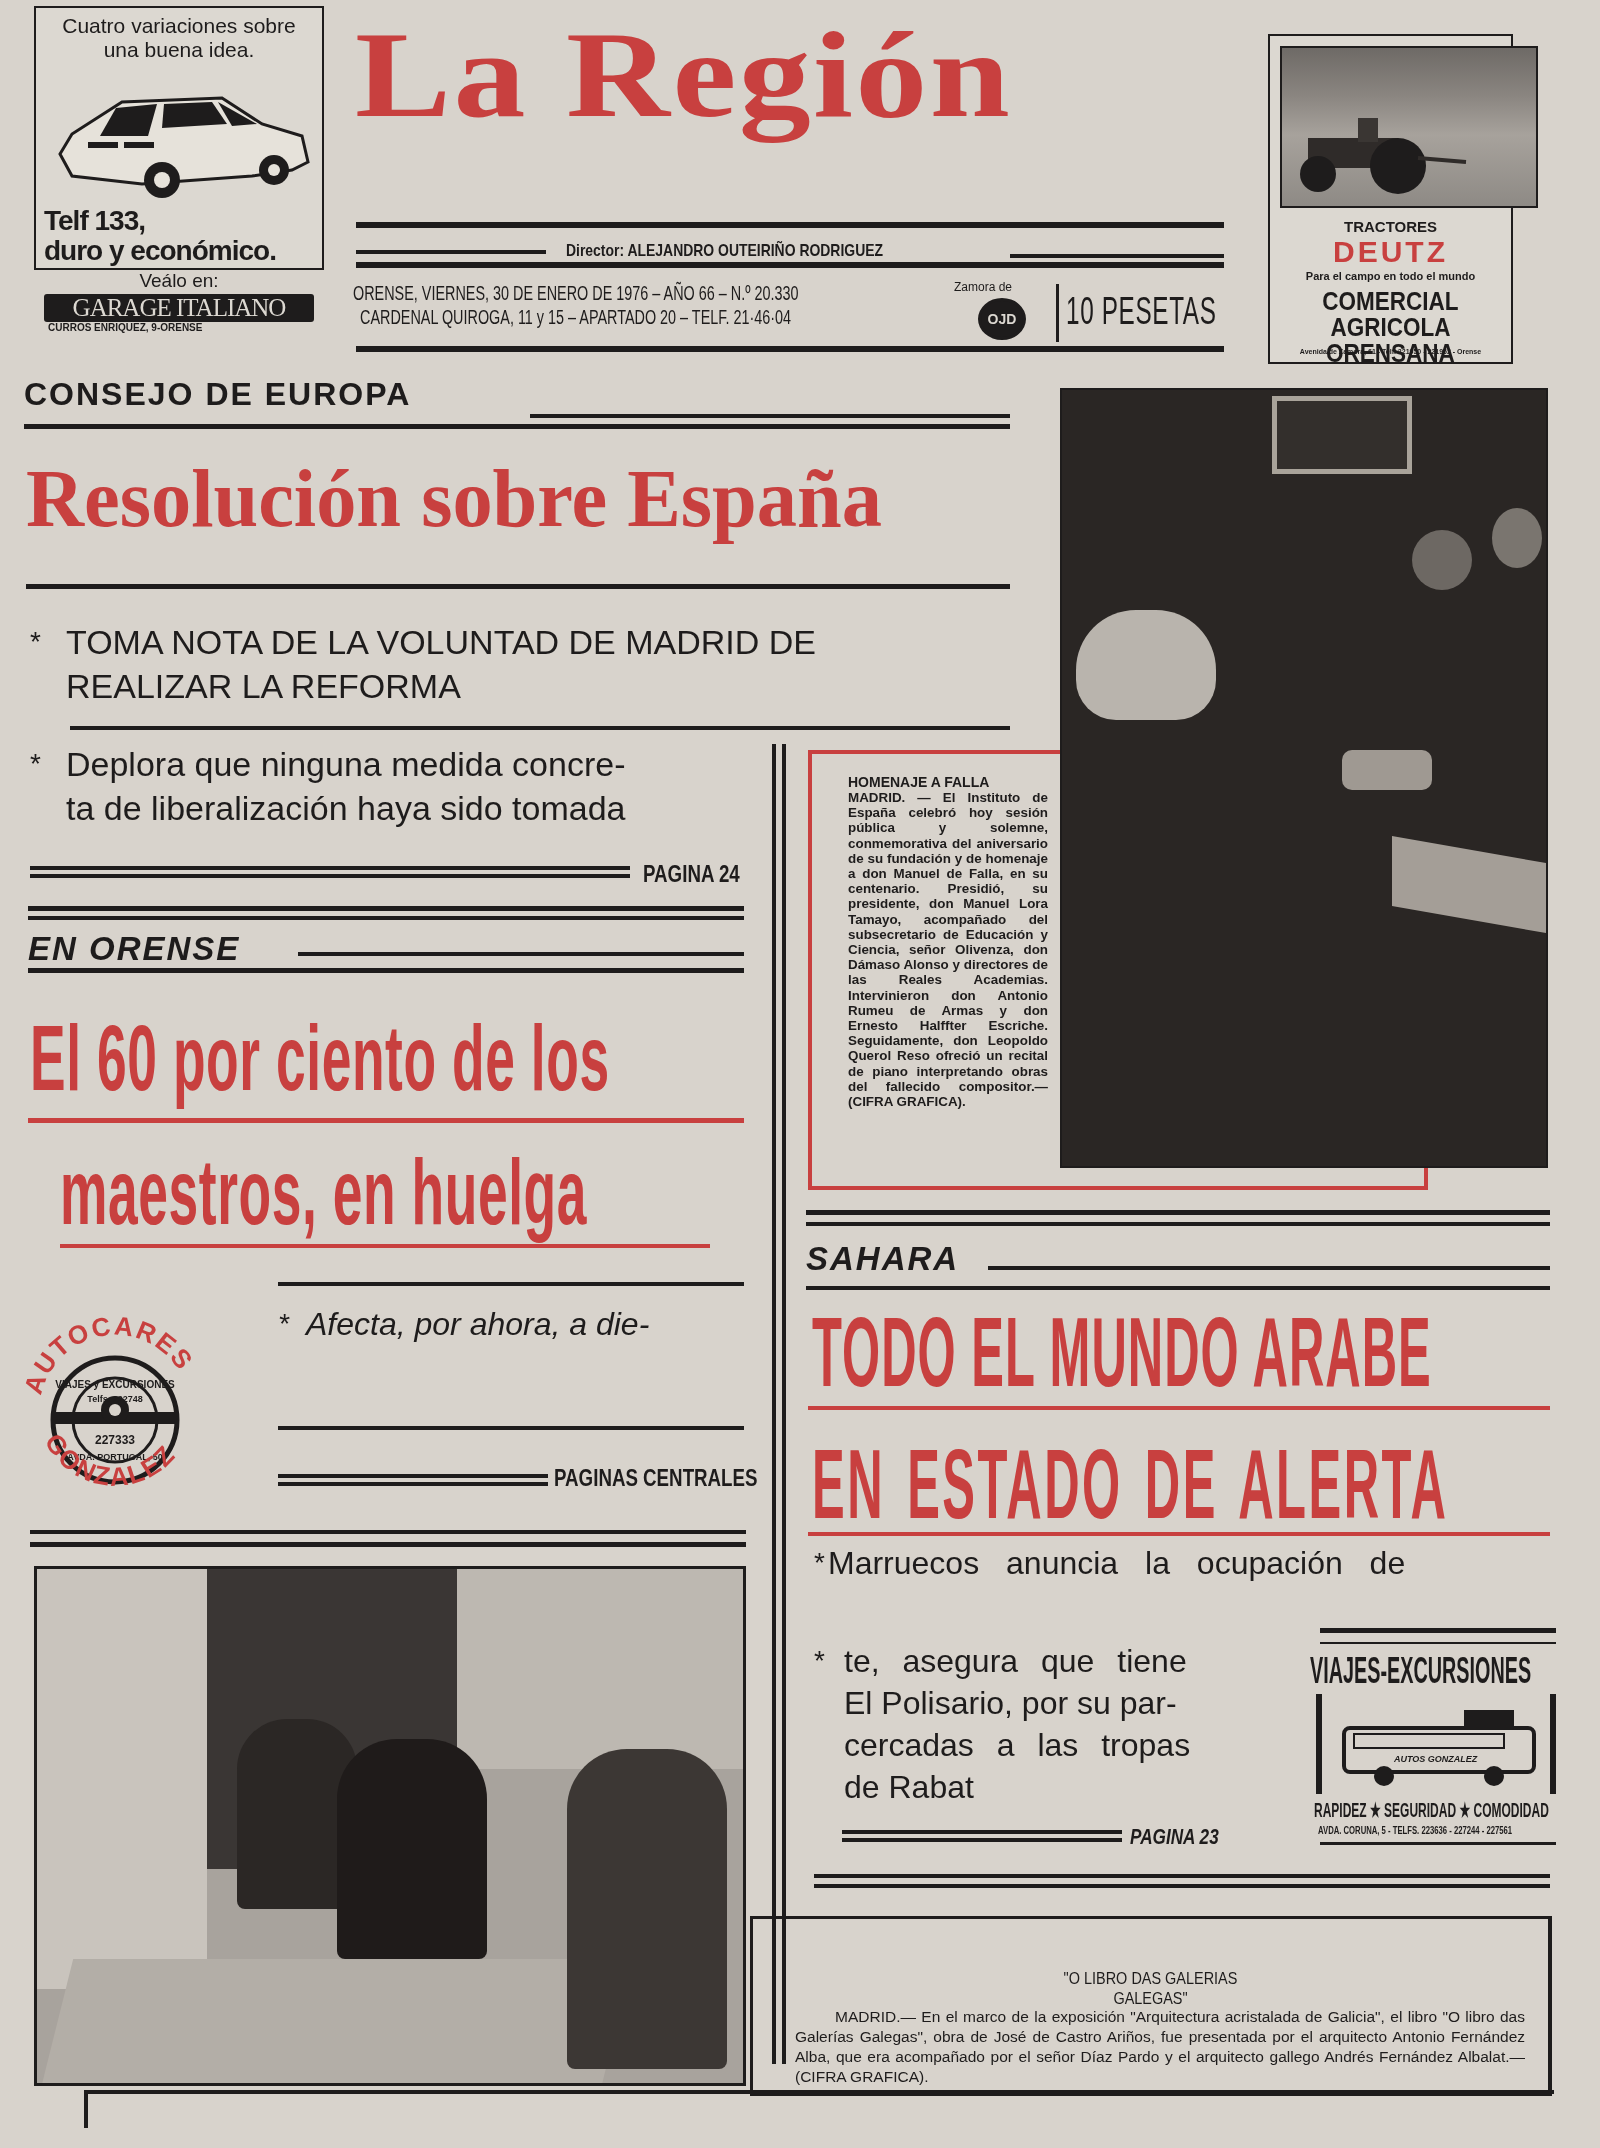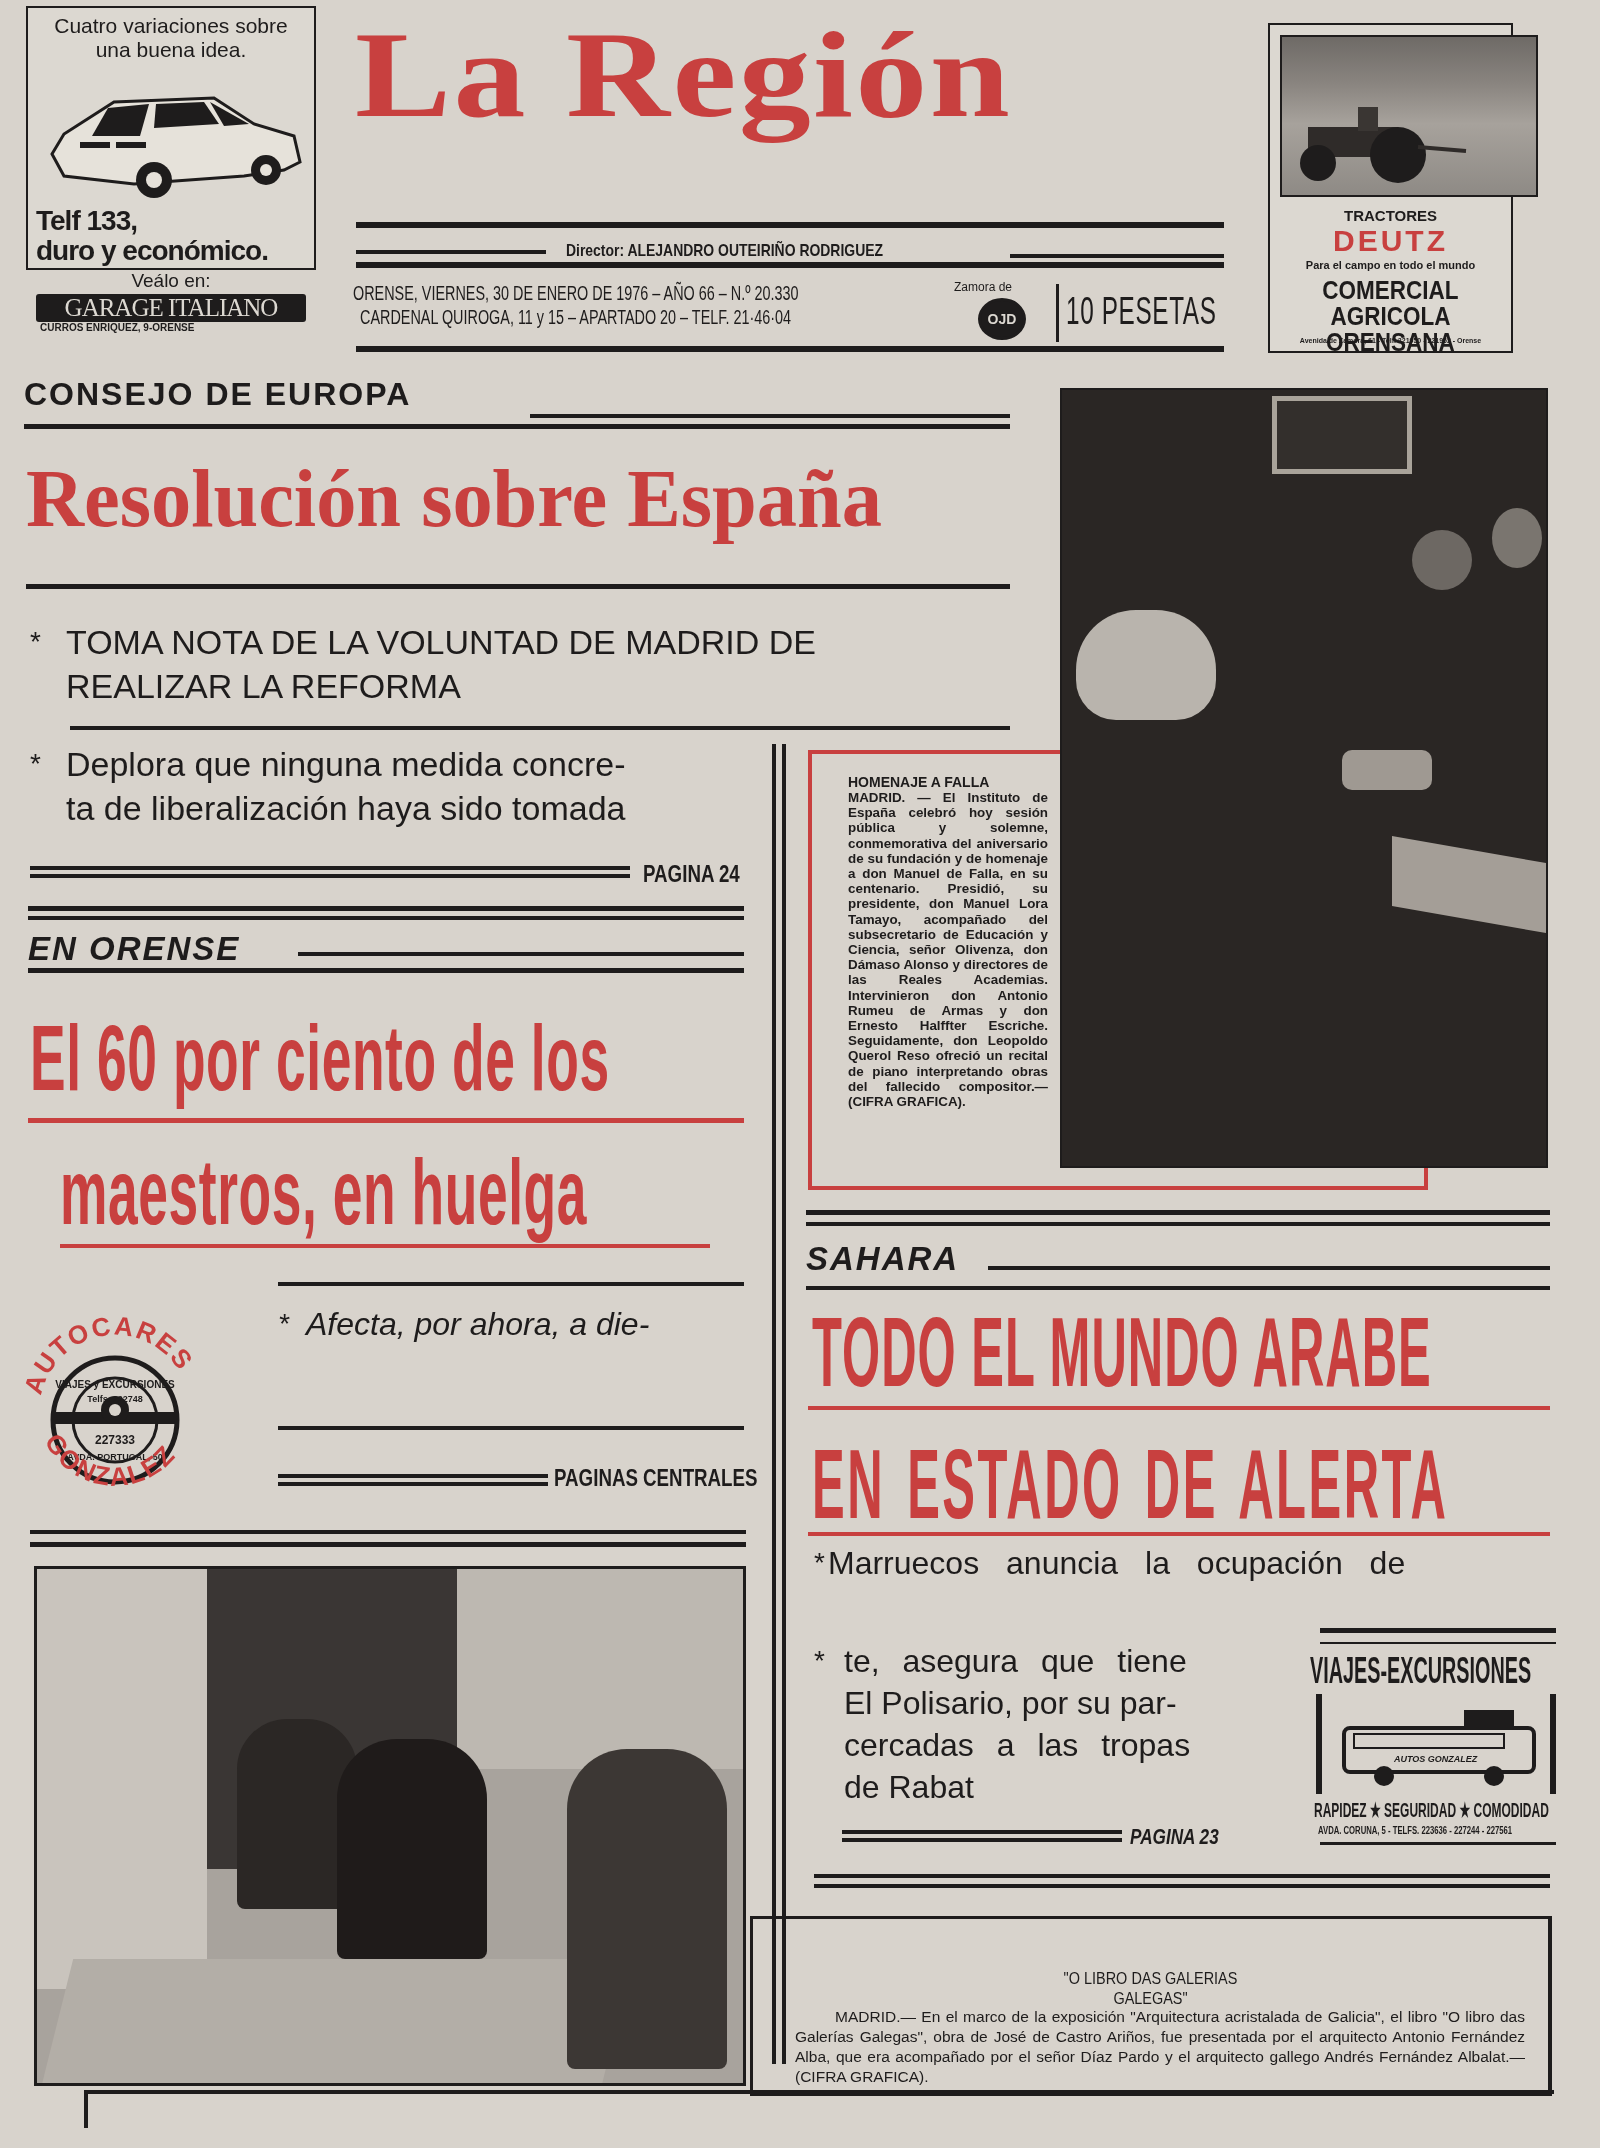--- a/index.html
+++ b/index.html
@@ -11,34 +11,34 @@
     position: relative;
   }
   .abs { position: absolute; }
   .rule { position: absolute; background: #1e1c1c; }
   .redrule { position: absolute; background: #c8403f; }
 
   
   .ad-box { position: absolute; border: 2px solid #1e1c1c; background: #dcd8d1; }
 
   
-  #seat-ad { left: 26px; top: 6px; width: 290px; height: 264px; }
+  #seat-ad { left: 34px; top: 6px; width: 290px; height: 264px; }
   #seat-ad .tagline { position: absolute; left: 0; width: 100%; text-align: center; top: 6px; font-size: 21px; line-height: 24px; }
   #seat-ad .car { position: absolute; left: 16px; top: 76px; width: 262px; height: 120px; }
   #seat-ad .model { position: absolute; left: 8px; top: 198px; font-size: 28px; font-weight: bold; line-height: 30px; letter-spacing: -1px; }
   #seat-ad .vealo { position: absolute; left: 0; width: 100%; text-align: center; top: 262px; font-size: 19px; }
   #seat-ad .garage { position: absolute; left: 8px; top: 286px; width: 270px; height: 28px; background: #1e1c1c; color: #dcd8d1; font-family: "Liberation Serif", serif; font-size: 25px; text-align: center; line-height: 28px; border-radius: 3px; letter-spacing: -1px; }
   #seat-ad .addr { position: absolute; left: 12px; top: 314px; font-size: 10px; font-weight: bold; }
 
   
   #masthead-title { position: absolute; left: 355px; top: 0px; font-family: "Liberation Serif", serif; font-weight: bold; font-size: 122px; color: #c8403f; letter-spacing: 2px; line-height: 150px; transform: scaleX(1.18); transform-origin: left top; }
   .mast-text { position: absolute; font-weight: bold; font-size: 17px; white-space: nowrap; }
 
   
-  #deutz-ad { left: 1268px; top: 23px; width: 245px; height: 330px; text-decoration: underline; }
+  #deutz-ad { left: 1268px; top: 34px; width: 245px; height: 330px; text-decoration: underline; }
   #deutz-ad .photo { position: absolute; left: 10px; top: 10px; width: 258px; height: 162px; border: 2px solid #1e1c1c;
     background: linear-gradient(180deg, #6e6a66 0%, #8a8580 30%, #a7a29c 55%, #8e8a85 100%); overflow: hidden; }
   #deutz-ad .tract { position: absolute; left: 6px; top: 60px; width: 180px; height: 90px; }
   #deutz-ad .tractores { position: absolute; left: 0; width: 100%; text-align: center; top: 182px; font-size: 15px; font-weight: bold; }
   #deutz-ad .deutz { position: absolute; left: 0; width: 100%; text-align: center; top: 200px; font-size: 30px; font-weight: 900; color: #c8403f; letter-spacing: 3px; line-height: 32px; }
   #deutz-ad .para { position: absolute; left: 0; width: 100%; text-align: center; top: 234px; font-size: 11px; font-weight: bold; }
   #deutz-ad .com { position: absolute; left: 0; width: 100%; text-align: center; top: 252px; font-size: 25px; font-weight: bold; line-height: 26px; transform: scaleX(0.9); }
   #deutz-ad .addr { position: absolute; left: 0; width: 100%; text-align: center; top: 312px; font-size: 7px; font-weight: bold; }
 
   

